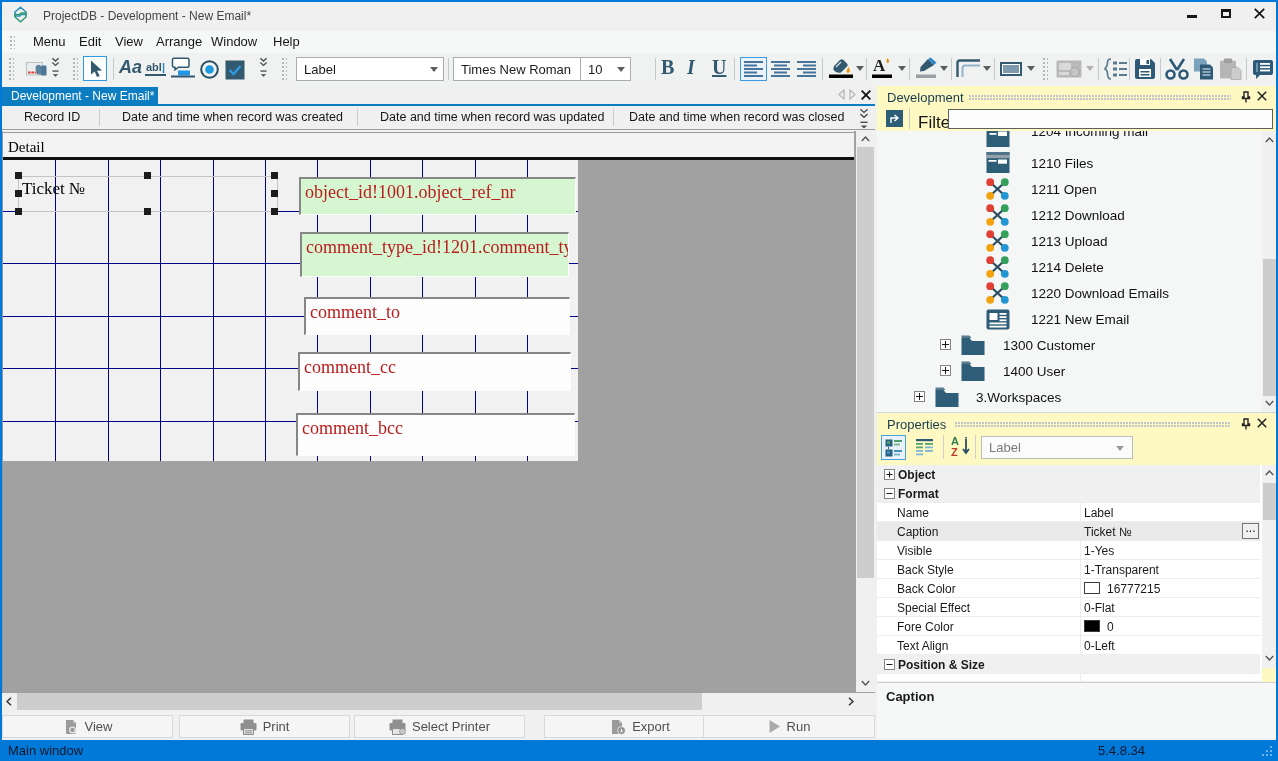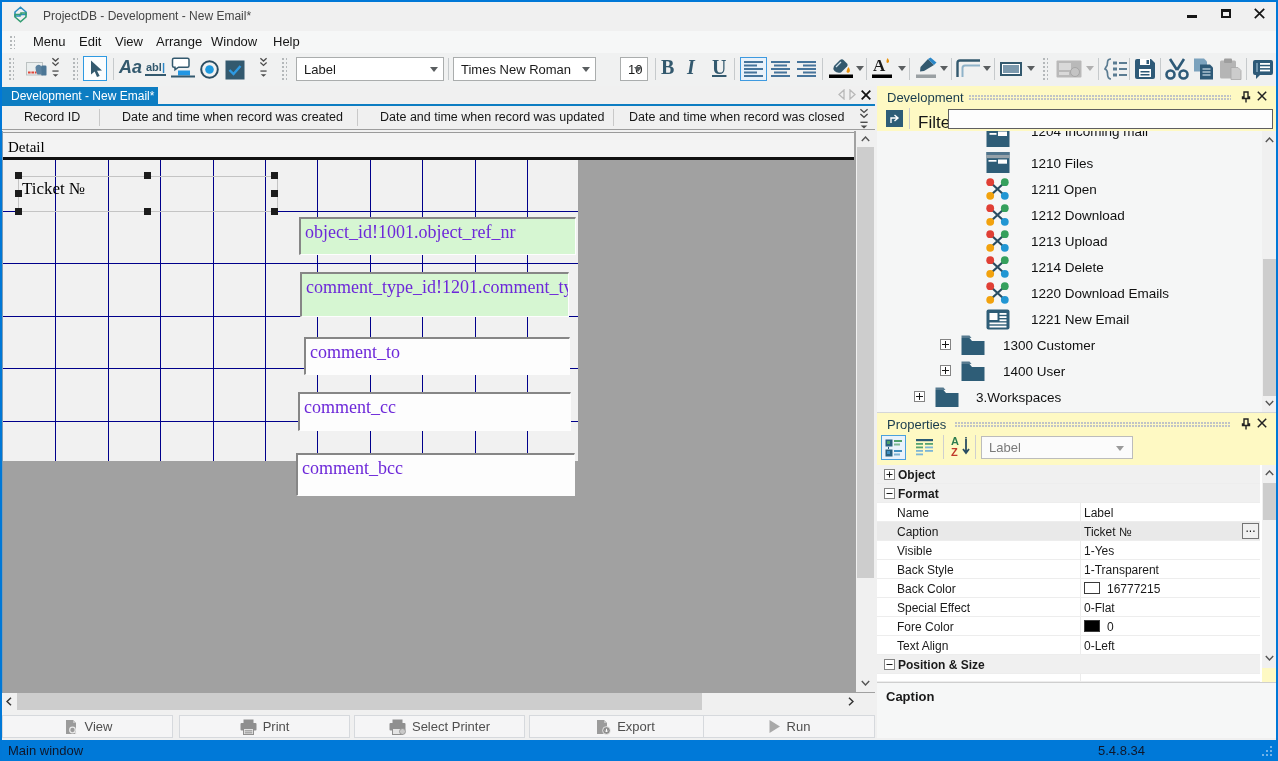--- a/index.html
+++ b/index.html
@@ -26,21 +26,21 @@
 #btnrow{left:2px;top:106px;width:873px;height:24px;background:#f0f0f0;font-size:12.5px;color:#161616;border-bottom:1px solid #9d9d9d;}
 #btnrow .bsep{position:absolute;top:3px;width:1px;height:17px;background:#c9c9c9;}
 #btnrow span{position:absolute;top:4px;white-space:nowrap;}
 
 #design{left:2px;top:131px;width:873px;height:562px;background:#a1a1a1;}
 #dledge{left:0;top:0;width:1px;height:562px;background:#7f9cb4;}
 #band{left:1px;top:1px;width:851px;height:28px;background:#f3f3f3;border-top:1px solid #9a9a9a;border-bottom:3px solid #111;font-family:"Liberation Serif",serif;font-size:15px;color:#000;}
 #band span{position:absolute;left:5px;top:6px;}
 #gridarea{left:1px;top:29px;width:575px;height:301px;background:#f1f1f1;overflow:hidden;}
 
-.fld{position:absolute;border-top:2px solid #868686;border-left:2px solid #868686;border-right:1px solid #fdfdfd;border-bottom:1px solid #fdfdfd;font-family:"Liberation Serif",serif;font-size:18px;color:#6d28d9;overflow:hidden;white-space:nowrap;margin-top:40px;}
+.fld{position:absolute;border-top:2px solid #868686;border-left:2px solid #868686;border-right:1px solid #fdfdfd;border-bottom:1px solid #fdfdfd;font-family:"Liberation Serif",serif;font-size:18px;color:#b91c1c;overflow:hidden;white-space:nowrap;}
 .fld .t{position:absolute;left:4px;top:3px;}
 .green{background:#d6f6d2;}
 .white{background:#fdfdfd;}
 
 .hdl{position:absolute;width:7px;height:7px;background:#1c1c1c;}
 
 .sb{background:#f0f0f0;}
 .sbthumb{position:absolute;background:#cdcdcd;}
 
 #hscroll{left:2px;top:693px;width:854px;height:17px;background:#f0f0f0;}
@@ -139,21 +139,21 @@
 <div class="abs grip" style="left:282px;top:58px;height:22px"></div>
 <div class="abs combo" style="left:296px;width:148px">
     <span class="ct">Label</span>
     <div class="carr"></div>
   </div>
 <div class="abs tsep" style="left:448px;top:58px;height:22px"></div>
 <div class="abs combo" style="left:453px;width:143px">
     <span class="ct">Times New Roman</span>
     <div class="carr"></div>
   </div>
-<div class="abs combo" style="left:620px;width:28px">
+<div class="abs combo" style="left:580px;width:51px">
     <span class="ct">10</span>
     <div class="carr"></div>
   </div>
 <div class="abs tsep" style="left:655px;top:58px;height:22px"></div>
 <div class="abs" style="left:661px;top:56px;font-family:'Liberation Serif',serif;font-size:20px;font-weight:bold;color:#33596e">B</div>
 <div class="abs" style="left:687px;top:56px;font-family:'Liberation Serif',serif;font-size:20px;font-style:italic;color:#33596e;font-weight:bold">I</div>
 <div class="abs" style="left:712px;top:56px;font-family:'Liberation Serif',serif;font-size:20px;color:#33596e;text-decoration:underline;font-weight:bold">U</div>
 <div class="abs tsep" style="left:734px;top:58px;height:22px"></div>
 <div class="abs" style="left:740px;top:57px;width:27px;height:24px;background:#eaf2fa;border:1px solid #3e9ae0"></div>
 <svg class="abs" style="left:744px;top:61px" width="20" height="16" viewBox="0 0 20 16">
@@ -402,21 +402,21 @@
     </div>
   <div class="bigbtn" style="left:352px;width:171px">
       <svg width="17" height="16" viewBox="0 0 17 16">
         <rect x="3.5" y="0.5" width="10" height="4" fill="#8f8f8f"></rect>
         <rect x="0.5" y="4" width="16" height="7.5" rx="1" fill="#8f8f8f"></rect>
         <rect x="3.5" y="9.5" width="10" height="6" fill="#e4e4e4" stroke="#8f8f8f"></rect>
         <circle cx="13.5" cy="12.5" r="3" fill="#c9c9c9" stroke="#8f8f8f" stroke-width="0.8"></circle>
       </svg>
       <span>Select Printer</span>
     </div>
-  <div class="bigbtn" style="left:527px;width:192px">
+  <div class="bigbtn" style="left:542px;width:192px">
       <svg width="16" height="16" viewBox="0 0 16 16">
         <path d="M2 1 h7 l3 3 v11 h-10 z" fill="#9b9b9b"></path>
         <path d="M9 1 l3 3 h-3 z" fill="#c2c2c2"></path>
         <circle cx="11.5" cy="11.5" r="3.9" fill="#8f8f8f" stroke="#fff" stroke-width="0.7"></circle>
         <path d="M11.5 9.8 v3 M10.2 11.6 l1.3 1.4 l1.3 -1.4" fill="none" stroke="#fff" stroke-width="1"></path>
       </svg>
       <span>Export</span>
     </div>
   <div class="bigbtn" style="left:701px;width:172px">
       <svg width="13" height="15" viewBox="0 0 13 15">

